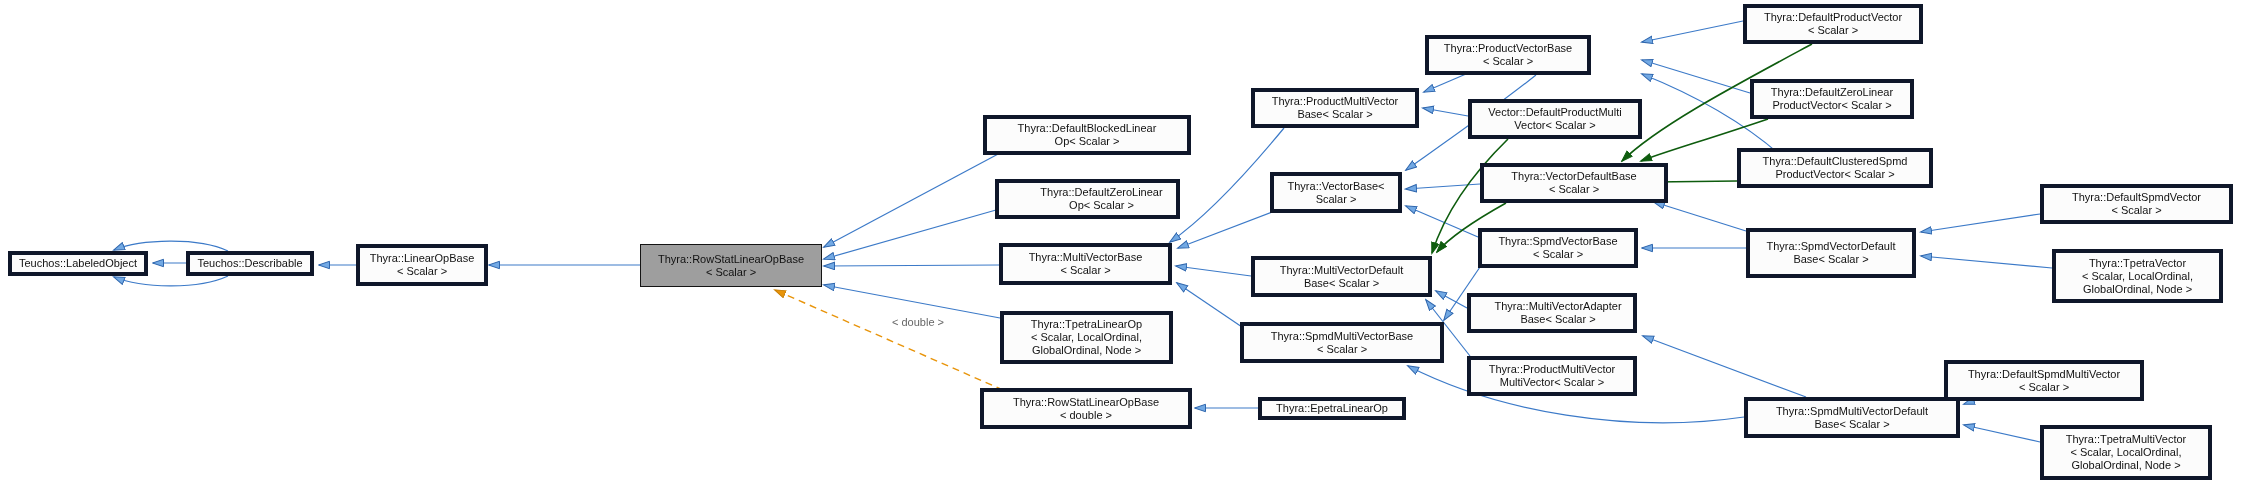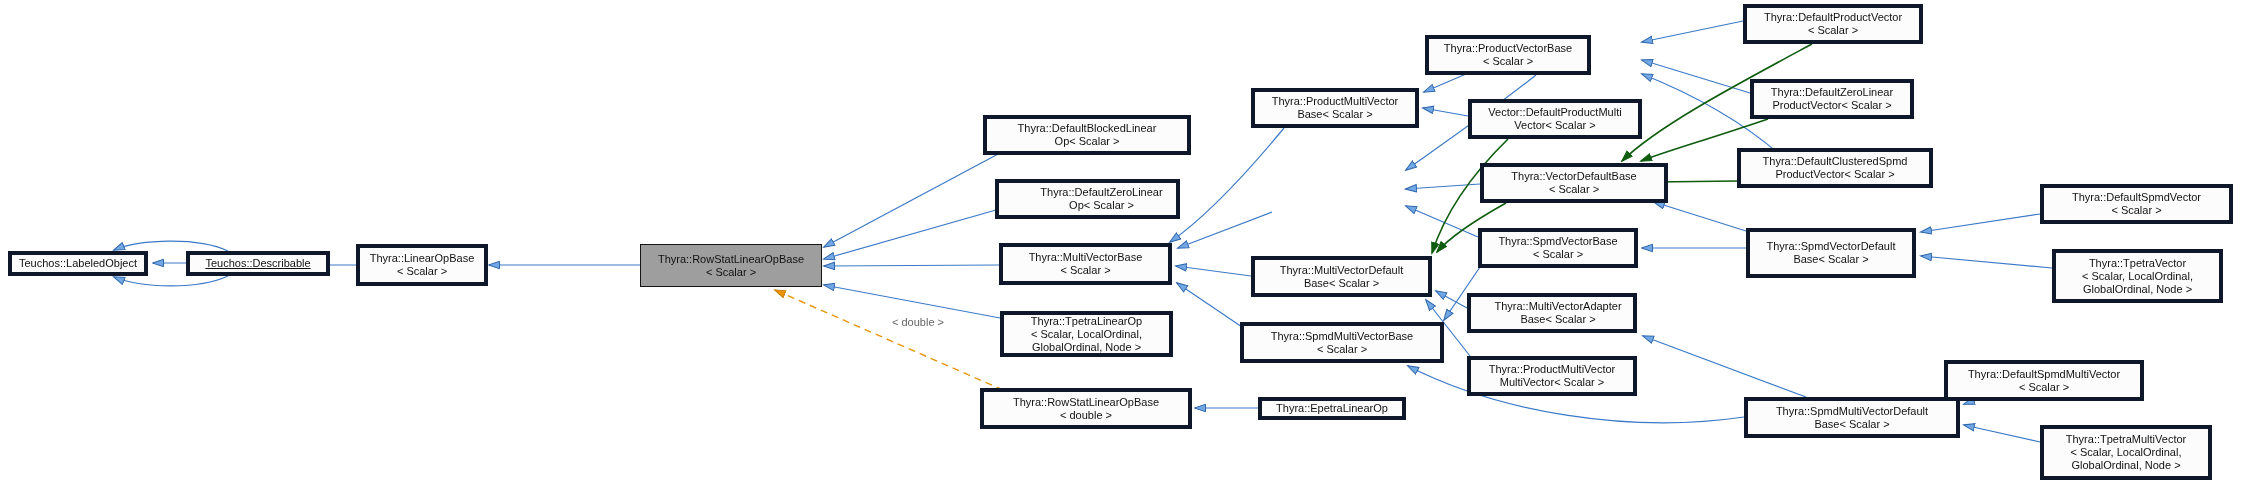--- a/index.html
+++ b/index.html
@@ -104,21 +104,21 @@
     <g stroke="#e8940a" stroke-width="1.4" fill="none" stroke-dasharray="7,5">
       <path d="M1003,390 L775,290" marker-end="url(#ao)"></path>
     </g>
   </svg>
 
   <div class="edge-label" style="left:872px;top:316px;width:92px;">&lt; double &gt;</div>
 
   <div class="node" style="left:8px;top:251px;width:140px;height:25px;">
     <span>Teuchos::LabeledObject</span>
   </div>
-  <div class="node" style="left:186px;top:251px;width:144px;height:25px;text-decoration:underline;">
+  <div class="node" style="left:186px;top:251px;width:128px;height:25px;">
     <span>Teuchos::Describable</span>
   </div>
   <div class="node" style="left:356px;top:244px;width:132px;height:42px;">
     <span>Thyra::LinearOpBase</span>
     <span>&lt; Scalar &gt;</span>
   </div>
   <div class="node focus" style="left:640px;top:244px;width:182px;height:43px;">
     <span>Thyra::RowStatLinearOpBase</span>
     <span>&lt; Scalar &gt;</span>
   </div>
@@ -127,32 +127,36 @@
     <span>Op&lt; Scalar &gt;</span>
   </div>
   <div class="node" style="left:995px;top:179px;width:185px;height:40px;padding-left:28px;">
     <span>Thyra::DefaultZeroLinear</span>
     <span>Op&lt; Scalar &gt;</span>
   </div>
   <div class="node" style="left:999px;top:243px;width:173px;height:42px;">
     <span>Thyra::MultiVectorBase</span>
     <span>&lt; Scalar &gt;</span>
   </div>
-  <div class="node" style="left:1000px;top:311px;width:173px;height:46px;">
+  <div class="node" style="left:1000px;top:311px;width:173px;height:53px;">
     <span>Thyra::TpetraLinearOp</span>
     <span>&lt; Scalar, LocalOrdinal,</span>
     <span>GlobalOrdinal, Node &gt;</span>
   </div>
   <div class="node" style="left:980px;top:388px;width:212px;height:41px;">
     <span>Thyra::RowStatLinearOpBase</span>
     <span>&lt; double &gt;</span>
   </div>
   <div class="node" style="left:1251px;top:88px;width:168px;height:40px;">
     <span>Thyra::ProductMultiVector</span>
     <span>Base&lt; Scalar &gt;</span>
+  </div>
+  <div class="node" style="left:1270px;top:172px;width:132px;height:41px;">
+    <span>Thyra::VectorBase&lt;</span>
+    <span>Scalar &gt;</span>
   </div>
   <div class="node" style="left:1251px;top:256px;width:181px;height:41px;">
     <span>Thyra::MultiVectorDefault</span>
     <span>Base&lt; Scalar &gt;</span>
   </div>
   <div class="node" style="left:1240px;top:322px;width:204px;height:41px;">
     <span>Thyra::SpmdMultiVectorBase</span>
     <span>&lt; Scalar &gt;</span>
   </div>
   <div class="node" style="left:1258px;top:397px;width:148px;height:23px;">

